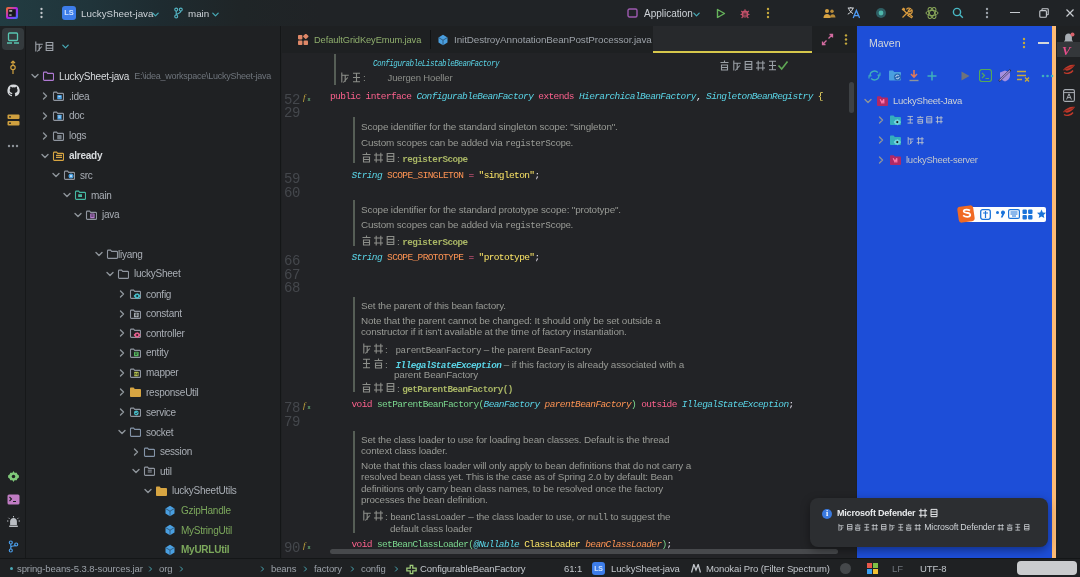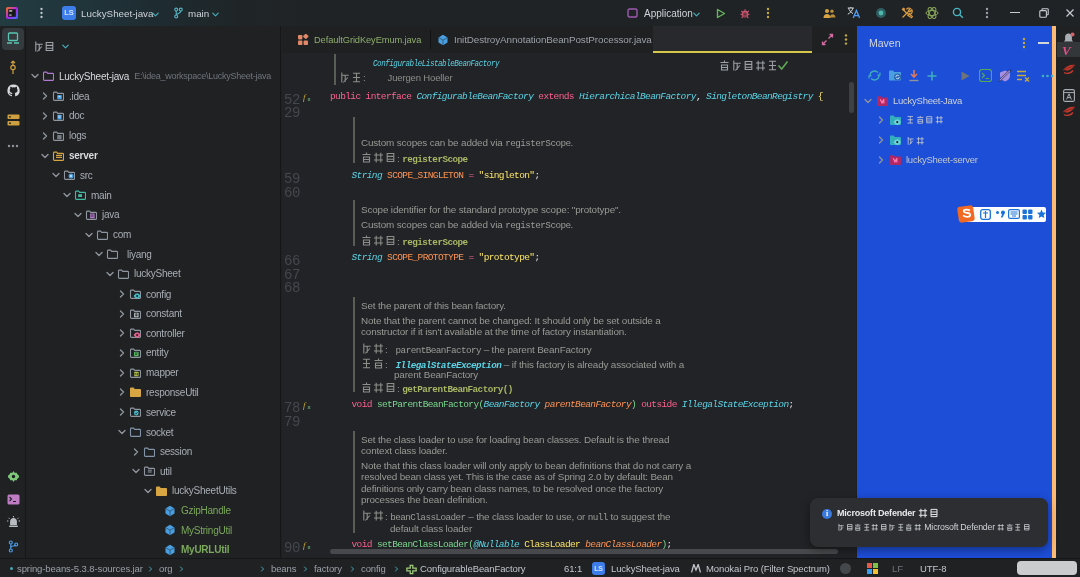--- a/index.html
+++ b/index.html
@@ -278,21 +278,21 @@
       </div>
 <div class="trow" style="top:119.5px;left:0;width:254px">
         <svg style="margin-left:13px" width="10" height="10" viewBox="0 0 10 10" color="#8e949a">
           <use href="#chevD"></use>
         </svg>
         <span style="width:2px"></span>
         <svg width="12" height="12" viewBox="0 0 12 12" fill="none">
           <path d="M1.5 3c0-.4.3-.9.9-.9h2.2l1.1 1.3h4.9c.4 0 .9.4.9.9v5.2c0 .4-.4.9-.9.9H2.4c-.5 0-.9-.4-.9-.9z" stroke="#d7a542" stroke-width="1.1"></path>
           <path d="M4 5.4h6M4 7.4h6" stroke="#d7a542" stroke-width="1.2"></path>
         </svg>
-        <span style="margin-left:5px;color:#d8dbde;font-weight:bold">server</span>
+        <span style="margin-left:5px;color:#d8dbde;font-weight:bold">already</span>
       </div>
 <div class="trow" style="top:139px;left:0;width:254px">
         <svg style="margin-left:24px" width="10" height="10" viewBox="0 0 10 10" color="#8e949a">
           <use href="#chevD"></use>
         </svg>
         <span style="width:2px"></span>
         <svg width="12" height="12" viewBox="0 0 12 12" fill="none">
           <path d="M1.5 3c0-.4.3-.9.9-.9h2.2l1.1 1.3h4.9c.4 0 .9.4.9.9v5.2c0 .4-.4.9-.9.9H2.4c-.5 0-.9-.4-.9-.9z" stroke="#9096a0" stroke-width="1.1"></path>
           <circle cx="8" cy="7.1" r="2.5" fill="#4a9fe0" stroke="none"></circle>
           <circle cx="8" cy="7.1" r="1" fill="#d6e7fa" stroke="none"></circle>
@@ -315,39 +315,29 @@
           <use href="#chevD"></use>
         </svg>
         <span style="width:2px"></span>
         <svg width="12" height="12" viewBox="0 0 12 12" fill="none">
           <path d="M1.5 3c0-.4.3-.9.9-.9h2.2l1.1 1.3h4.9c.4 0 .9.4.9.9v5.2c0 .4-.4.9-.9.9H2.4c-.5 0-.9-.4-.9-.9z" stroke="#9096a0" stroke-width="1.1"></path>
           <rect x="5.2" y="4.6" width="4.4" height="4.6" rx="0.5" fill="#b57ad0" stroke="none"></rect>
           <path d="M6.2 5.9h2.4M6.2 7.2h2.4" stroke="#1f2123" stroke-width="0.7"></path>
         </svg>
         <span style="margin-left:5px;color:#a9aeb5;font-weight:normal">java</span>
       </div>
-<div class="trow" style="top:198.5px;left:0;width:254px">
-        <svg style="margin-left:57px" width="10" height="10" viewBox="0 0 10 10" color="#8e949a">
-          <use href="#chevD"></use>
-        </svg>
-        <span style="width:2px"></span>
-        <svg width="12" height="12" viewBox="0 0 12 12" fill="none">
-          <path d="M1.5 3c0-.4.3-.9.9-.9h2.2l1.1 1.3h4.9c.4 0 .9.4.9.9v5.2c0 .4-.4.9-.9.9H2.4c-.5 0-.9-.4-.9-.9z" stroke="#9096a0" stroke-width="1.1"></path>
-        </svg>
-        <span style="margin-left:5px;color:#a9aeb5;font-weight:normal">com</span>
-      </div>
 <div class="trow" style="top:218px;left:0;width:254px">
         <svg style="margin-left:67px" width="10" height="10" viewBox="0 0 10 10" color="#8e949a">
           <use href="#chevD"></use>
         </svg>
         <span style="width:2px"></span>
         <svg width="12" height="12" viewBox="0 0 12 12" fill="none">
           <path d="M1.5 3c0-.4.3-.9.9-.9h2.2l1.1 1.3h4.9c.4 0 .9.4.9.9v5.2c0 .4-.4.9-.9.9H2.4c-.5 0-.9-.4-.9-.9z" stroke="#9096a0" stroke-width="1.1"></path>
         </svg>
-        <span style="margin-left:9px;color:#a9aeb5;font-weight:normal">liyang</span>
+        <span style="margin-left:0;color:#a9aeb5;font-weight:normal">liyang</span>
       </div>
 <div class="trow" style="top:237.5px;left:0;width:254px">
         <svg style="margin-left:78px" width="10" height="10" viewBox="0 0 10 10" color="#8e949a">
           <use href="#chevD"></use>
         </svg>
         <span style="width:2px"></span>
         <svg width="12" height="12" viewBox="0 0 12 12" fill="none">
           <path d="M1.5 3c0-.4.3-.9.9-.9h2.2l1.1 1.3h4.9c.4 0 .9.4.9.9v5.2c0 .4-.4.9-.9.9H2.4c-.5 0-.9-.4-.9-.9z" stroke="#9096a0" stroke-width="1.1"></path>
         </svg>
         <span style="margin-left:5px;color:#a9aeb5;font-weight:normal">luckySheet</span>
@@ -579,20 +569,21 @@
 <div class="codeline" style="top:143px;left:69.5px"><span class="cyan">String </span><span class="org">SCOPE_SINGLETON </span><span class="pink">= </span><span class="yel">"singleton"</span><span class="wht">;</span></div>
 <div class="codeline" style="top:225px;left:69.5px"><span class="cyan">String </span><span class="org">SCOPE_PROTOTYPE </span><span class="pink">= </span><span class="yel">"prototype"</span><span class="wht">;</span></div>
 <div class="codeline" style="top:372px;left:69.5px"><span class="pink">void </span><span class="grn">setParentBeanFactory(</span><span class="cyan">BeanFactory </span><span class="orgi">parentBeanFactory</span><span class="grn">) </span><span class="pink">outside </span><span class="cyan">IllegalStateException</span><span class="wht">;</span></div>
 <div class="codeline" style="top:511.5px;left:69.5px"><span class="pink">void </span><span class="grn">setBeanClassLoader(</span><span class="cyan">@Nullable </span><span class="yel">ClassLoader </span><span class="orgi">beanClassLoader</span><span class="grn">)</span><span class="wht">;</span></div>
 <div class="codeline" style="top:31px;left:91px;transform:scaleX(0.8);transform-origin:0 0"><span class="cyan">ConfigurableListableBeanFactory</span></div>
 <div class="jd" style="top:46px;left:57px;display:flex"><svg class="cj" width="11" height="11" viewBox="0 0 11 11" color="#8c8e89" style="margin-right:1px">
           <use href="#cj4"></use>
         </svg><svg class="cj" width="11" height="11" viewBox="0 0 11 11" color="#8c8e89" style="margin-right:1px">
           <use href="#cj1"></use>
         </svg><span style="color:#8c8e89">:</span><span style="width:22px"></span><span style="color:#8c8e89;font-size:9.5px">Juergen Hoeller</span></div>
+<div class="jd" style="top:95.3px;left:79px">Scope identifier for the standard singleton scope: "singleton".</div>
 <div class="jd" style="top:110.5px;left:79px">Custom scopes can be added via <span class="mono" style="color:#9a9c97;font-size:9.3px">registerScope</span>.</div>
 <div class="jd" style="top:126.2px;left:79px"><svg class="cj" width="11" height="11" viewBox="0 0 11 11" color="#8c8e89" style="margin-right:1px">
           <use href="#cj3"></use>
         </svg><svg class="cj" width="11" height="11" viewBox="0 0 11 11" color="#8c8e89" style="margin-right:1px">
           <use href="#cj5"></use>
         </svg><svg class="cj" width="11" height="11" viewBox="0 0 11 11" color="#8c8e89" style="margin-right:1px">
           <use href="#cj2"></use>
         </svg><span style="color:#8c8e89">: </span><span class="lnk" style="font-size:9.3px;font-weight:bold">registerScope</span></div>
 <div class="jd" style="top:178px;left:79px">Scope identifier for the standard prototype scope: "prototype".</div>
 <div class="jd" style="top:192.5px;left:79px">Custom scopes can be added via <span class="mono" style="color:#9a9c97;font-size:9.3px">registerScope</span>.</div>

